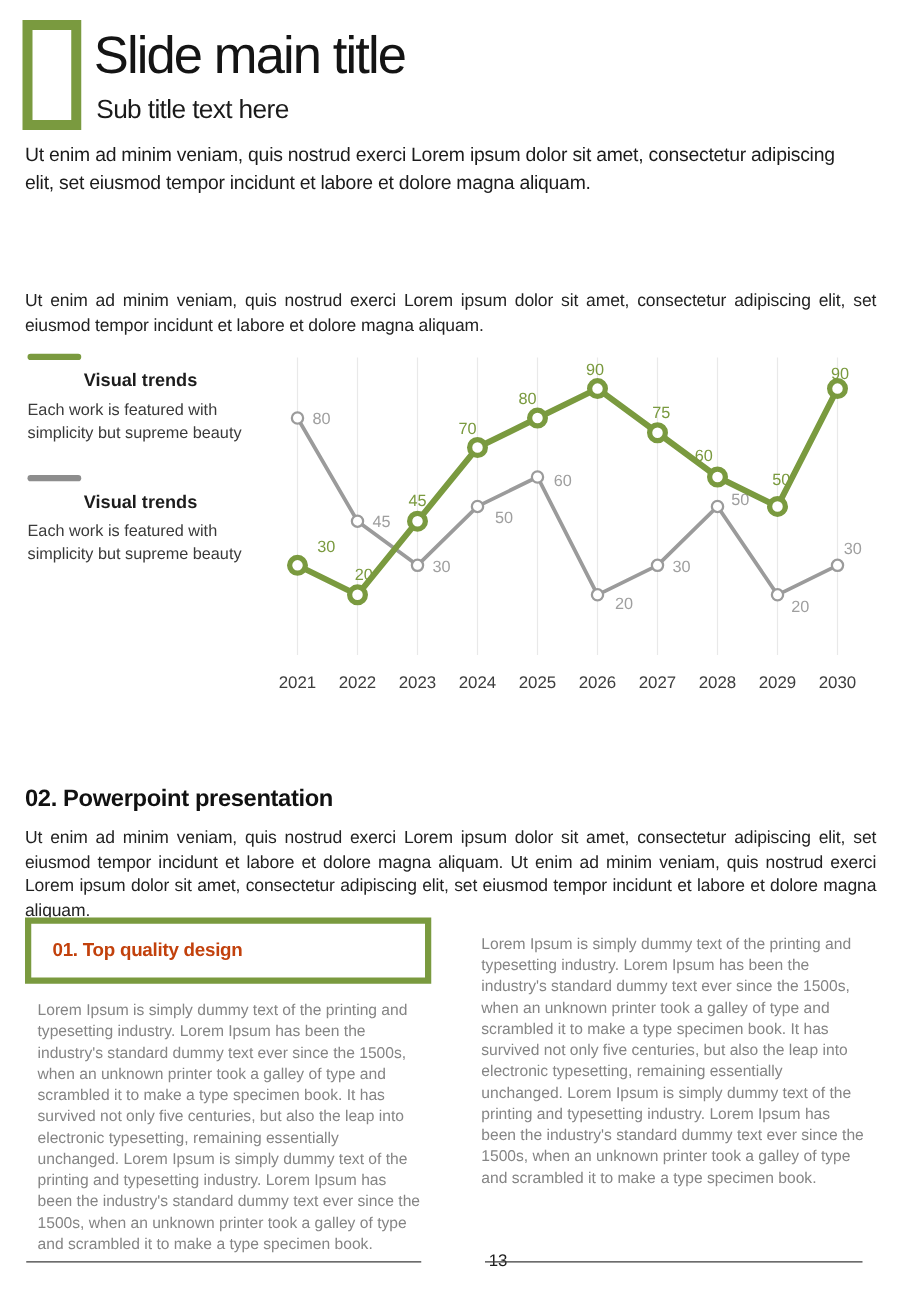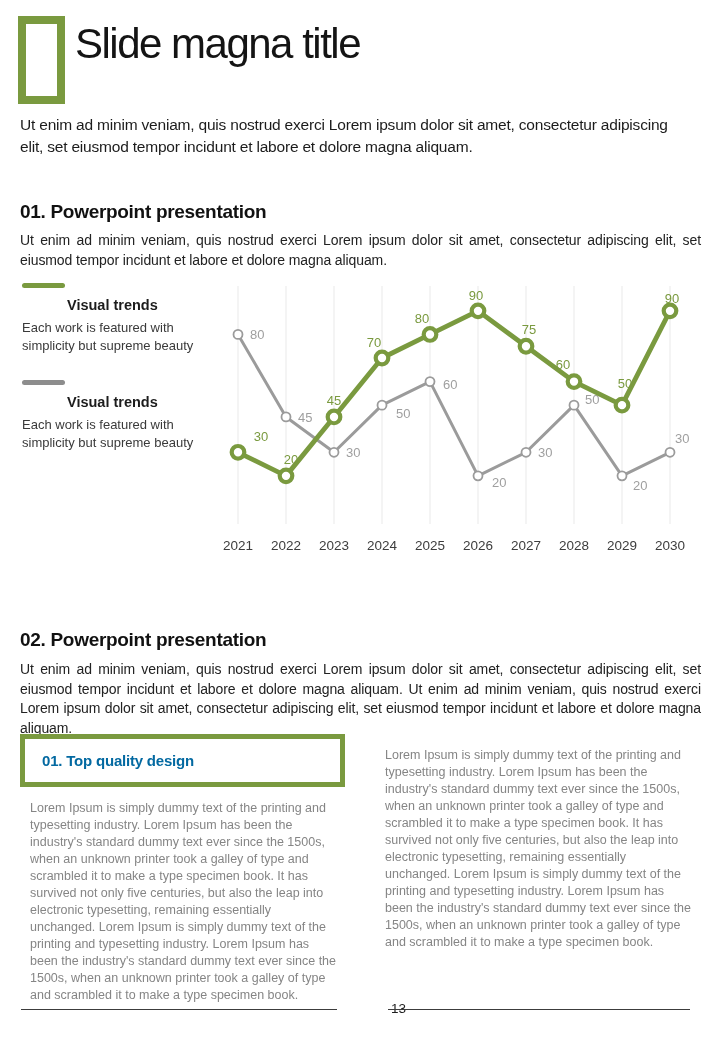--- a/index.html
+++ b/index.html
@@ -31,39 +31,39 @@
   .legend-bar { width:43px; height:5px; border-radius:3px; background:#7a9a3f; }
   .legend-title { margin-top:9px; font-size:14.5px; font-weight:bold; color:#1c1c1c;margin-left:45px; }
   .legend-desc { margin-top:6px; font-size:13px; line-height:17.5px; color:#3a3a3a; }
 
   .chart { position:absolute; left:212px; top:278px; width:495px; height:285px; }
 
   .card { position:absolute; top:734px; }
   #card-0 { left:20px;  width:325px; }
   #card-1 { left:375px; width:323px; }
   .card-header { border:5px solid #7a9a3f; background:#fff; padding:13px 0 13px 17px; }
-  .card-title { font-size:15px; font-weight:bold; color:#0369a1; letter-spacing:-0.2px; }
+  .card-title { font-size:15px; font-weight:bold; color:#c2410c; letter-spacing:-0.2px; }
   .card-body { margin:13px 6px 0 10px; font-size:12.5px; line-height:17px; color:#858585; }
 
   .footer-line { position:absolute; top:1009px; height:1px; background:#3c3c3c; }
   #footer-line-left  { left:21px;  width:316px; }
   #footer-line-right { left:388px; width:302px; }
   .page-number { position:absolute; left:355px; top:1001px; width:51px; text-align:right;
                  font-size:13.5px; color:#1d1d1d; }
 </style>
 </head>
 <body>
 
 <div class="page">
 
   <div class="title-icon" style="border-color: rgb(122, 154, 63);"></div>
-  <h1 class="main-title">Slide magna title</h1>
+  <h1 class="main-title">Slide main title</h1>
+  <div class="sub-title">Sub title text here</div>
   <p class="intro">Ut enim ad minim veniam, quis nostrud exerci  Lorem ipsum dolor sit amet, consectetur adipiscing elit, set eiusmod tempor incidunt et labore et dolore magna aliquam.</p>
 
-  <h2 class="sec-heading" id="s1-heading">01. Powerpoint presentation</h2>
   <p class="sec-body" id="s1-body">Ut enim ad minim veniam, quis nostrud exerci   Lorem ipsum dolor sit amet, consectetur adipiscing elit, set eiusmod tempor incidunt et labore et dolore magna aliquam.</p>
 
   <div class="legend" id="legend-0">
     <div class="legend-bar" style="background: rgb(122, 154, 63);"></div>
     <div class="legend-title">Visual trends</div>
     <div class="legend-desc">Each work is featured with simplicity but supreme beauty</div>
   </div>
   <div class="legend" id="legend-1">
     <div class="legend-bar" style="background: rgb(141, 141, 141);"></div>
     <div class="legend-title">Visual trends</div>

